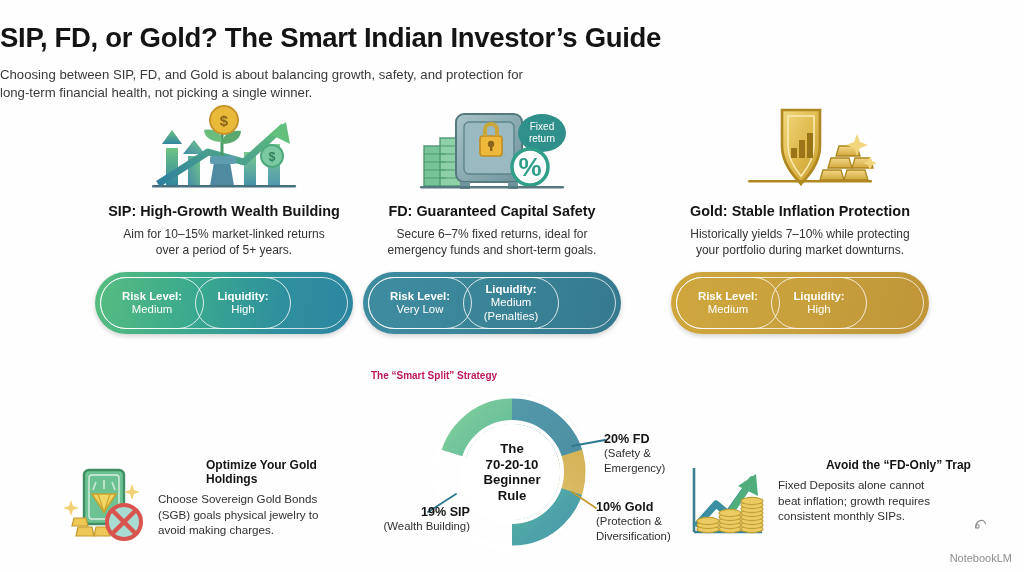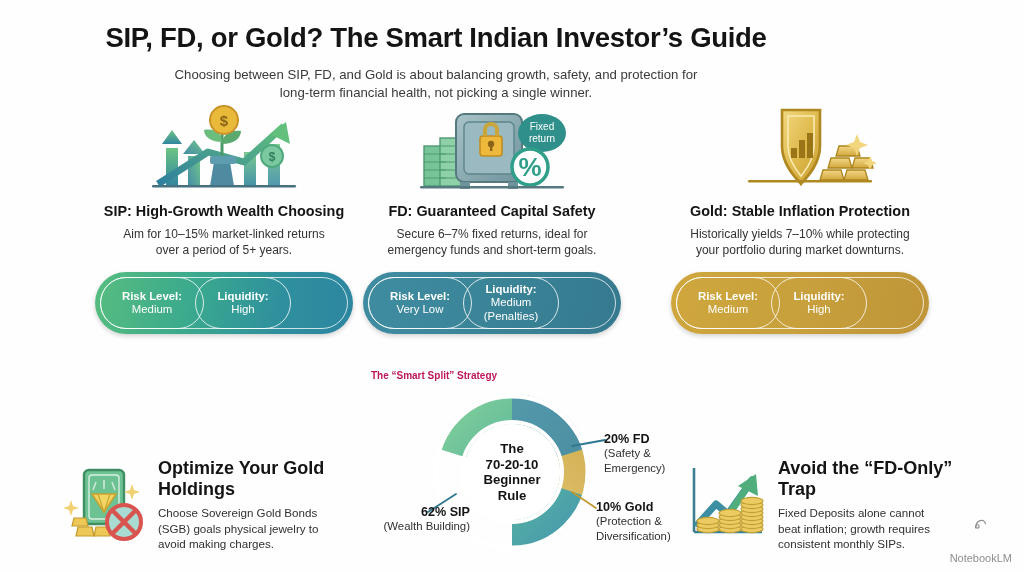--- a/index.html
+++ b/index.html
@@ -6,21 +6,21 @@
   html, body {
     width: 1024px; height: 572px;
     background: #ffffff;
     font-family: "Liberation Sans", sans-serif;
     color: #1b1b1b;
     overflow: hidden;
   }
   .page { position: relative; width: 1024px; height: 572px; background: #fefefe; }
 
   
-  .header { position: absolute; left: 0; top: 22px; width: 872px; text-align: center; }
+  .header { position: absolute; left: 0; top: 22px; width: 872px; text-align: left; }
   .title {
     font-size: 27.5px; font-weight: bold; letter-spacing: -0.3px;
     color: #141414;
   }
   .subtitle {
     margin-top: 12px; font-size: 13.2px; line-height: 18px; color: #3a3a3a;
   }
   .subtitle span { display: block; }
 
   
@@ -84,21 +84,21 @@
   .co-gold{ left: 596px; top: 500px; width: 150px; text-align: left; }
 
   .leader { position: absolute; stroke-linecap: round; fill: none; }
 
   
   .tip { position: absolute; top: 458px; width: 300px; }
   .tip.left  { left: 62px; }
   .tip.right { left: 682px; }
   .tip .ico { position: absolute; left: 0; top: 2px; width: 86px; height: 86px; }
   .tip .txt { margin-left: 96px; }
-  .tip .t-title { font-size: 18px; font-weight: bold; color: #141414; }
+  .tip .t-title { font-size: 12px; font-weight: bold; color: #141414; margin-left: 48px; }
   .tip .t-body { margin-top: 5px; font-size: 11.6px; line-height: 15.5px; color: #303030; }
   .tip .t-body span { display: block; }
 
   
   .watermark {
     position: absolute; right: 12px; bottom: 8px;
     display: flex; align-items: center; gap: 21px;
     font-size: 11px; color: #8e8e8e; flex-direction: column;
   }
 </style>
@@ -143,21 +143,21 @@
           <path d="M74 56 L74 34" stroke="#4a9a6a" stroke-width="3"></path>
           <path d="M74 42 C62 42 56 36 56 30 C68 28 74 34 74 42 Z" fill="#6bbd7d"></path>
           <path d="M74 44 C86 44 93 38 93 31 C81 29 74 36 74 44 Z" fill="#5aaa70"></path>
           <circle cx="76" cy="20" r="14" fill="#e9b93a" stroke="#c9922a" stroke-width="2"></circle>
           <text x="76" y="26" font-size="15" font-weight="bold" fill="#8a6418" text-anchor="middle" font-family="Liberation Sans, sans-serif">$</text>
           <circle cx="124" cy="56" r="11" fill="#7bc9a0" stroke="#4ea97c" stroke-width="2"></circle>
           <text x="124" y="61" font-size="12" font-weight="bold" fill="#2f7f5c" text-anchor="middle" font-family="Liberation Sans, sans-serif">$</text>
           <rect x="4" y="85" width="144" height="2.5" rx="1.2" fill="#45707f"></rect>
         </svg>
       </div>
-      <div class="card-title">SIP: High-Growth Wealth Choosing</div>
+      <div class="card-title">SIP: High-Growth Wealth Building</div>
       <div class="card-desc">
         <span>Aim for 10–15% market-linked returns</span>
         <span>over a period of 5+ years.</span>
       </div>
       <div class="pill sip">
         <div class="ring"></div>
         <div class="cap a">
           <div class="k">Risk Level:</div>
           <div class="v">Medium</div>
         </div>
@@ -321,21 +321,21 @@
     </div>
   </div>
 
   <svg class="leader" style="left:400px; top:420px; width:230px; height:120px;">
     <line x1="205" y1="20" x2="172" y2="26" stroke="#2f7890" stroke-width="1.8"></line>
     <line x1="196" y1="88" x2="172" y2="72" stroke="#c09a33" stroke-width="1.8"></line>
     <line x1="28" y1="92" x2="56" y2="74" stroke="#2f7890" stroke-width="1.8"></line>
   </svg>
 
   <div class="callout co-sip">
-    <div class="lead">62% SIP</div>
+    <div class="lead">19% SIP</div>
     <div class="sub">(Wealth Building)</div>
   </div>
   <div class="callout co-fd">
     <div class="lead">20% FD</div>
     <div class="sub">
       <span>(Safety &amp;</span>
       <span>Emergency)</span>
     </div>
   </div>
   <div class="callout co-gold">

